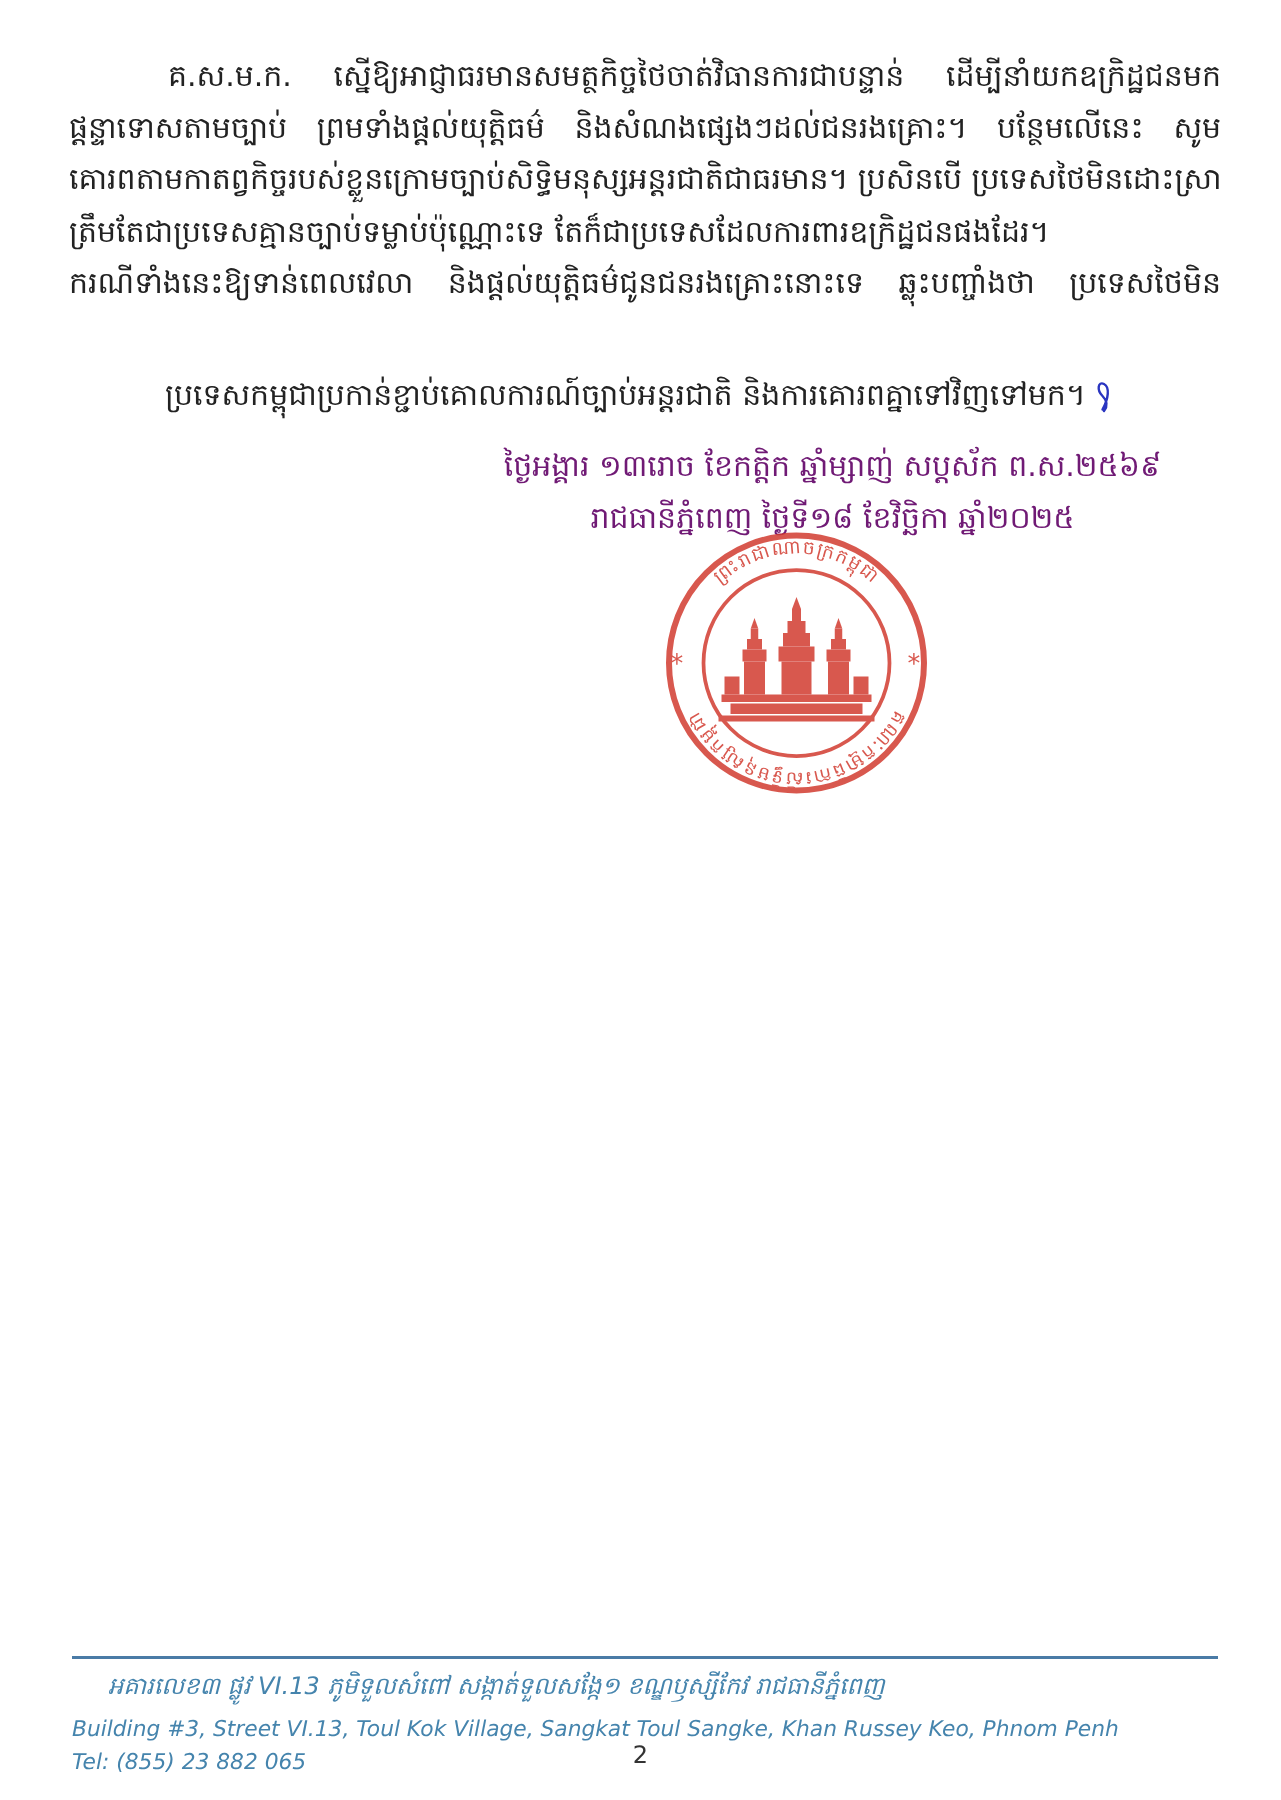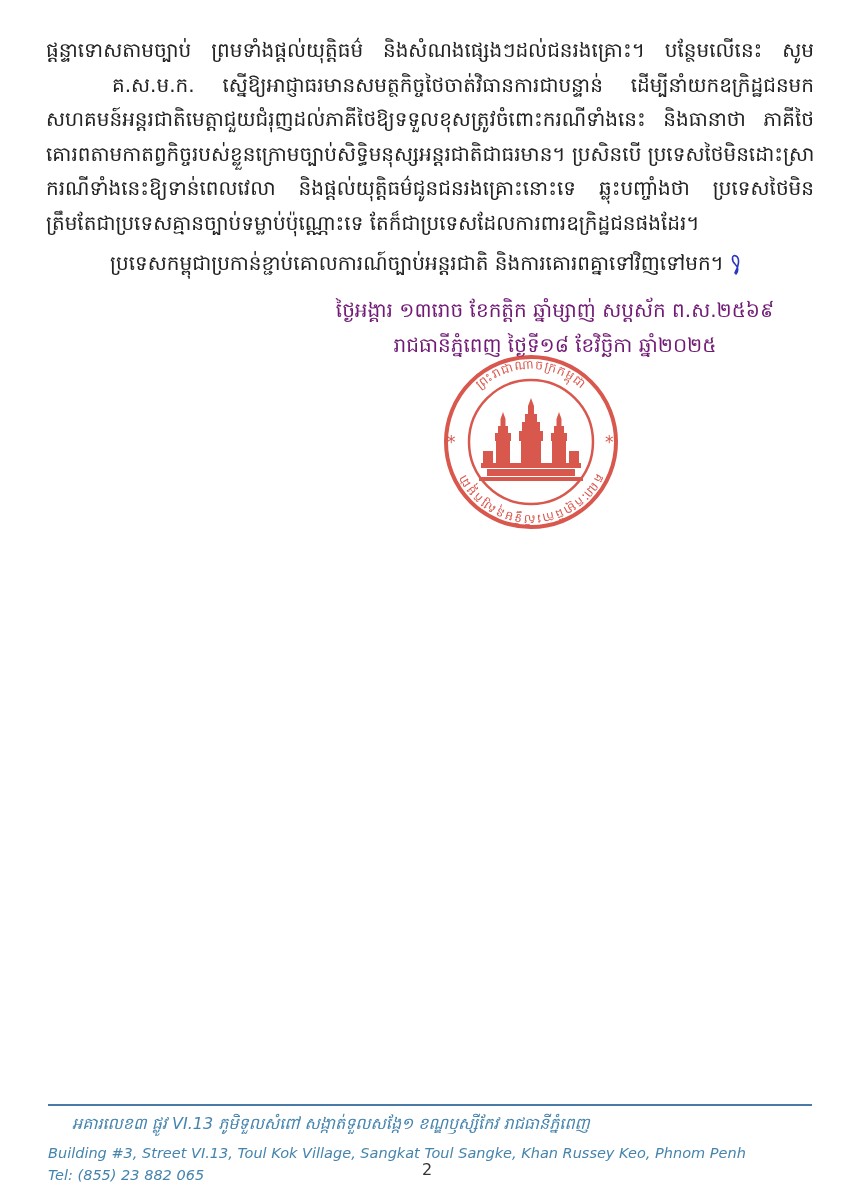--- a/index.html
+++ b/index.html
@@ -55,26 +55,25 @@
     position:absolute;left:0;right:0;top:1160px;
     text-align:center;color:#333333;font-size:16px;
   }
 </style>
 </head>
 <body>
 
 <div class="page">
 
   <div class="bodytext p1">
+    <div class="tline j indent">គ.ស.ម.ក. ស្នើឱ្យអាជ្ញាធរមានសមត្ថកិច្ចថៃចាត់វិធានការជាបន្ទាន់ ដើម្បីនាំយកឧក្រិដ្ឋជនមក</div>
     <div class="tline j">ផ្តន្ទាទោសតាមច្បាប់ ព្រមទាំងផ្តល់យុត្តិធម៌ និងសំណងផ្សេងៗដល់ជនរងគ្រោះ។ បន្ថែមលើនេះ សូម</div>
-    <div class="tline j indent">គ.ស.ម.ក. ស្នើឱ្យអាជ្ញាធរមានសមត្ថកិច្ចថៃចាត់វិធានការជាបន្ទាន់ ដើម្បីនាំយកឧក្រិដ្ឋជនមក</div>
-    <div class="tline j">សហគមន៍អន្តរជាតិមេត្តាជួយជំរុញដល់ភាគីថៃឱ្យទទួលខុសត្រូវចំពោះករណីទាំងនេះ និងធានាថា ភាគីថៃ</div>
     <div class="tline j">គោរពតាមកាតព្វកិច្ចរបស់ខ្លួនក្រោមច្បាប់សិទ្ធិមនុស្សអន្តរជាតិជាធរមាន។ ប្រសិនបើ ប្រទេសថៃមិនដោះស្រាយ</div>
+    <div class="tline">ត្រឹមតែជាប្រទេសគ្មានច្បាប់ទម្លាប់ប៉ុណ្ណោះទេ តែក៏ជាប្រទេសដែលការពារឧក្រិដ្ឋជនផងដែរ។</div>
     <div class="tline j">ករណីទាំងនេះឱ្យទាន់ពេលវេលា និងផ្តល់យុត្តិធម៌ជូនជនរងគ្រោះនោះទេ ឆ្លុះបញ្ចាំងថា ប្រទេសថៃមិន</div>
-    <div class="tline">ត្រឹមតែជាប្រទេសគ្មានច្បាប់ទម្លាប់ប៉ុណ្ណោះទេ តែក៏ជាប្រទេសដែលការពារឧក្រិដ្ឋជនផងដែរ។</div>
   </div>
 
   <div class="bodytext p2">
     <div class="tline indent2">
       <span>ប្រទេសកម្ពុជាប្រកាន់ខ្ជាប់គោលការណ៍ច្បាប់អន្តរជាតិ និងការគោរពគ្នាទៅវិញទៅមក។</span><svg class="penmark" width="14" height="24" viewBox="0 0 14 24">
         <path d="M7,21 C11,14 12,6 8,4 C4,2 3,8 7,12 C10,15 11,18 8,22" fill="none" stroke="#2a35c0" stroke-width="1.6" stroke-linecap="round"></path>
       </svg>
     </div>
   </div>
 

